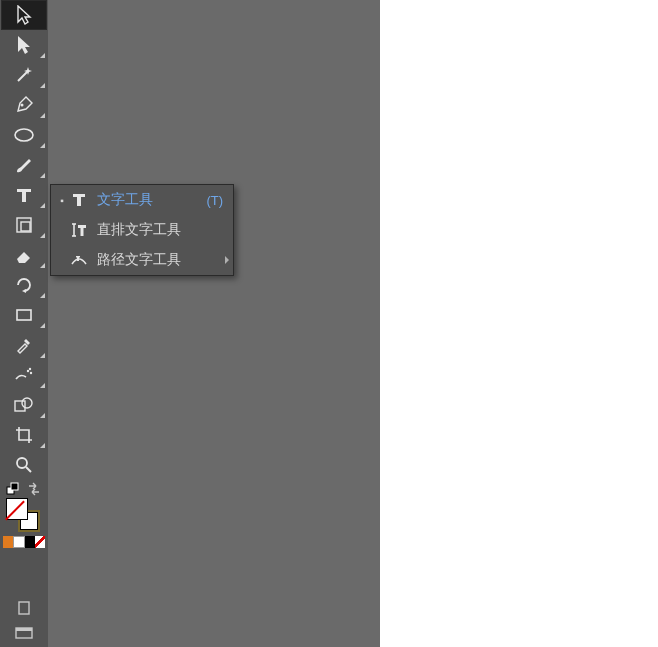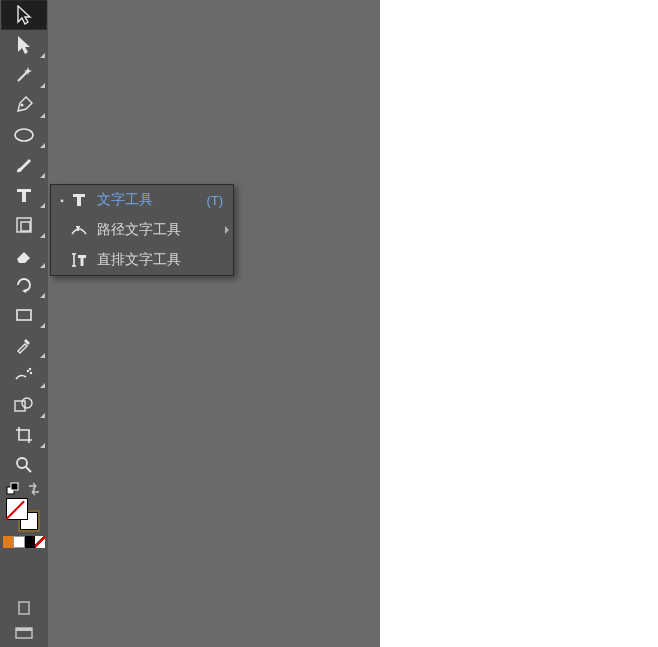--- a/index.html
+++ b/index.html
@@ -333,40 +333,40 @@
   <div class="flyout">
     <div class="flyout-item hl">
       <span class="dot">▪</span>
       <span class="ficon">
         <svg width="16" height="16" viewBox="0 0 16 16">
             <path d="M2 2 L14 2 L14 5 L10 5 L10 14 L6 14 L6 5 L2 5 Z" fill="#e6e6e6"></path>
           </svg>
       </span>
       <span class="label">文字工具</span>
       <span class="shortcut">(T)</span>
-    </div>
-    <div class="flyout-item">
-      <span class="dot"></span>
-      <span class="ficon">
-        <svg width="18" height="16" viewBox="0 0 18 16">
-          <path d="M2 12 Q9 2 16 12" fill="none" stroke="#e6e6e6" stroke-width="1.6"></path>
-          <path d="M6 4 L10 4 L10 5.5 L9 5.5 L9 9 L7 9 L7 5.5 L6 5.5 Z" fill="#e6e6e6"></path>
-        </svg>
-      </span>
-      <span class="label">路径文字工具</span>
-      <span class="sub-arrow"></span>
     </div>
     <div class="flyout-item">
       <span class="dot"></span>
       <span class="ficon">
         <svg width="18" height="16" viewBox="0 0 18 16">
           <path d="M4 2 L4 14" stroke="#e6e6e6" stroke-width="1.6"></path>
           <path d="M2 2 L6 2" stroke="#e6e6e6" stroke-width="1.6"></path>
           <path d="M2 14 L6 14" stroke="#e6e6e6" stroke-width="1.6"></path>
           <path d="M8 3 L16 3 L16 6 L13.5 6 L13.5 14 L10.5 14 L10.5 6 L8 6 Z" fill="#e6e6e6"></path>
         </svg>
       </span>
       <span class="label">直排文字工具</span>
     </div>
+    <div class="flyout-item">
+      <span class="dot"></span>
+      <span class="ficon">
+        <svg width="18" height="16" viewBox="0 0 18 16">
+          <path d="M2 12 Q9 2 16 12" fill="none" stroke="#e6e6e6" stroke-width="1.6"></path>
+          <path d="M6 4 L10 4 L10 5.5 L9 5.5 L9 9 L7 9 L7 5.5 L6 5.5 Z" fill="#e6e6e6"></path>
+        </svg>
+      </span>
+      <span class="label">路径文字工具</span>
+      <span class="sub-arrow"></span>
+    </div>
   </div>
 
 </div>
 <div class="white-area"></div>
 
 </body></html>

